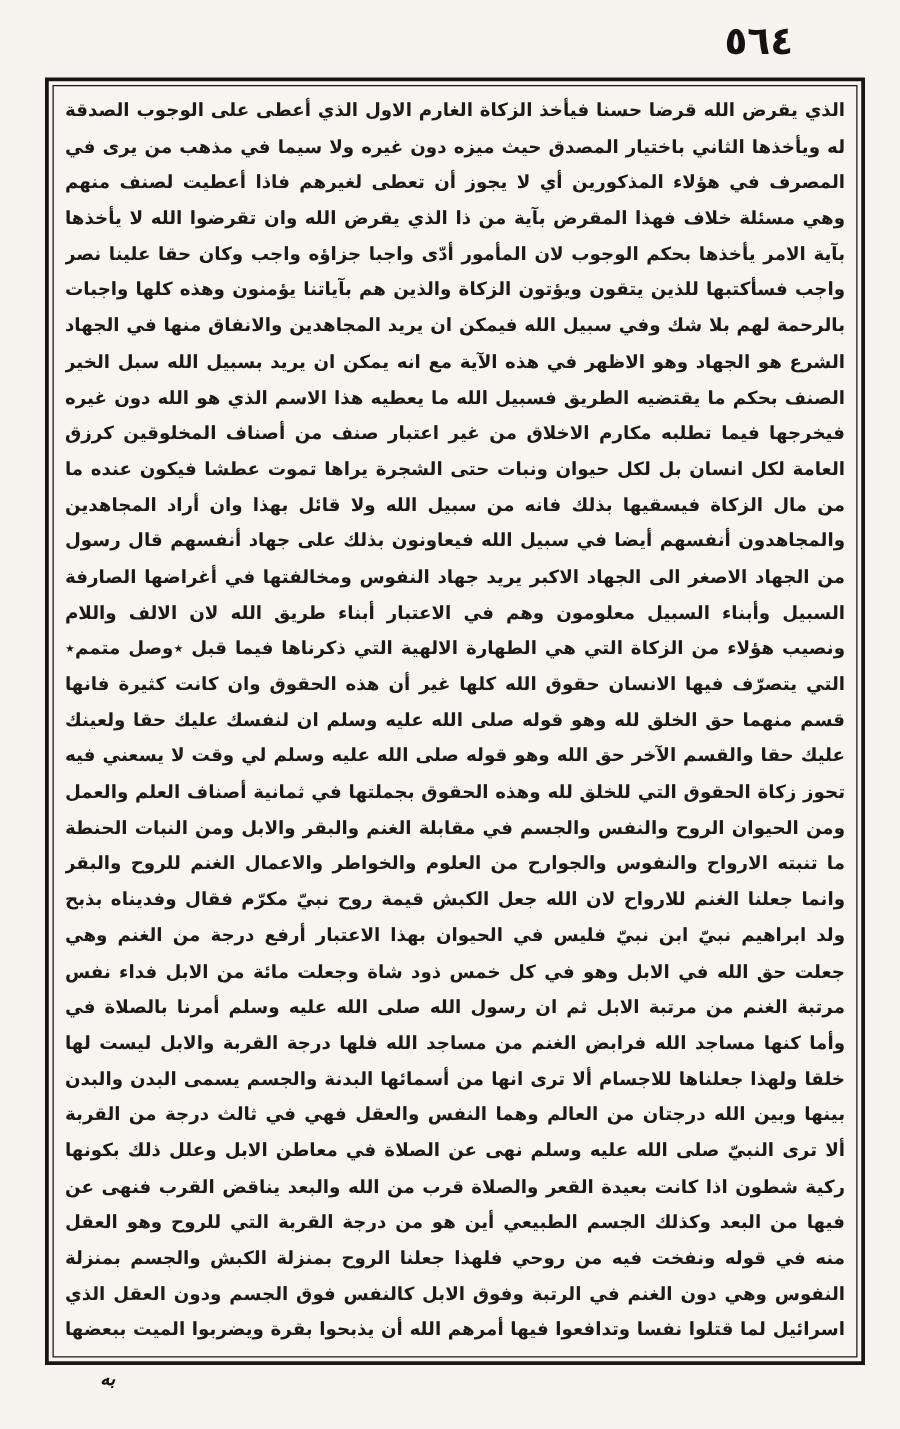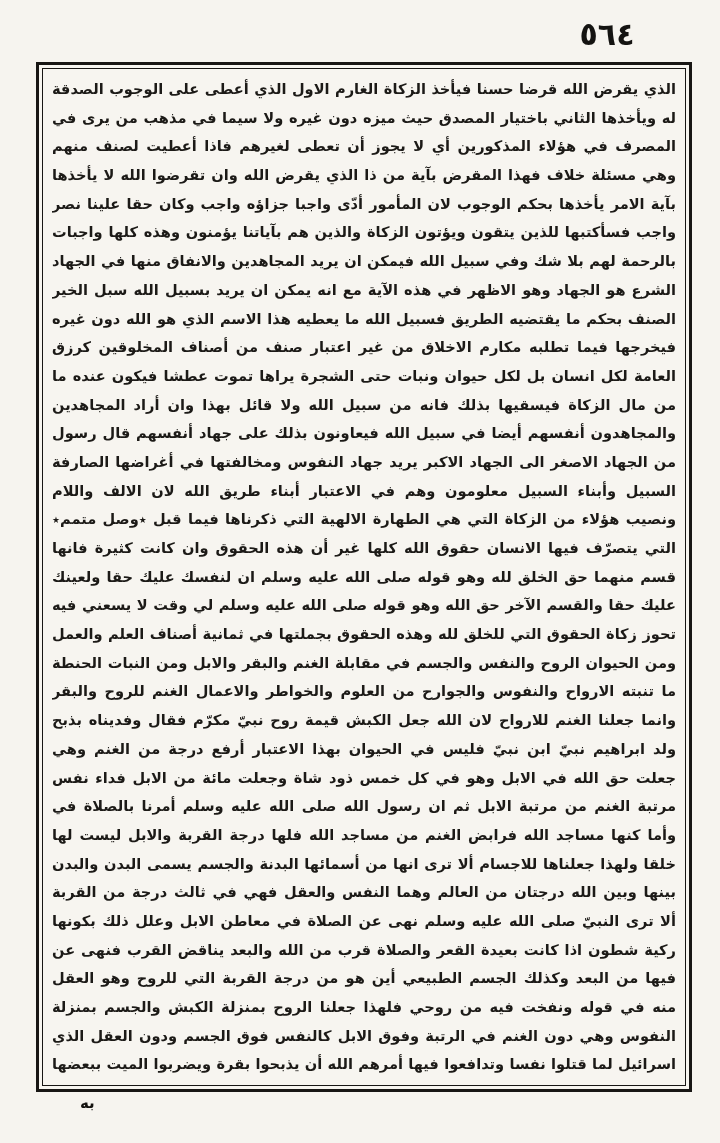--- a/index.html
+++ b/index.html
@@ -48,20 +48,21 @@
     overflow:hidden;
     text-align:justify;
     text-align-last:justify;
     -moz-text-align-last:justify;
     color:#1c1a17;
   }
   .catchword{
     position:absolute;left:80px;top:1094px;
     font-size:15px;font-weight:bold;color:#14120f;
     direction:rtl;
+    font-style:italic;
   }
 </style>
 </head>
 <body>
 
 <div class="sheet">
 
   <div class="page-number">٥٦٤</div>
 
   <div class="frame">

